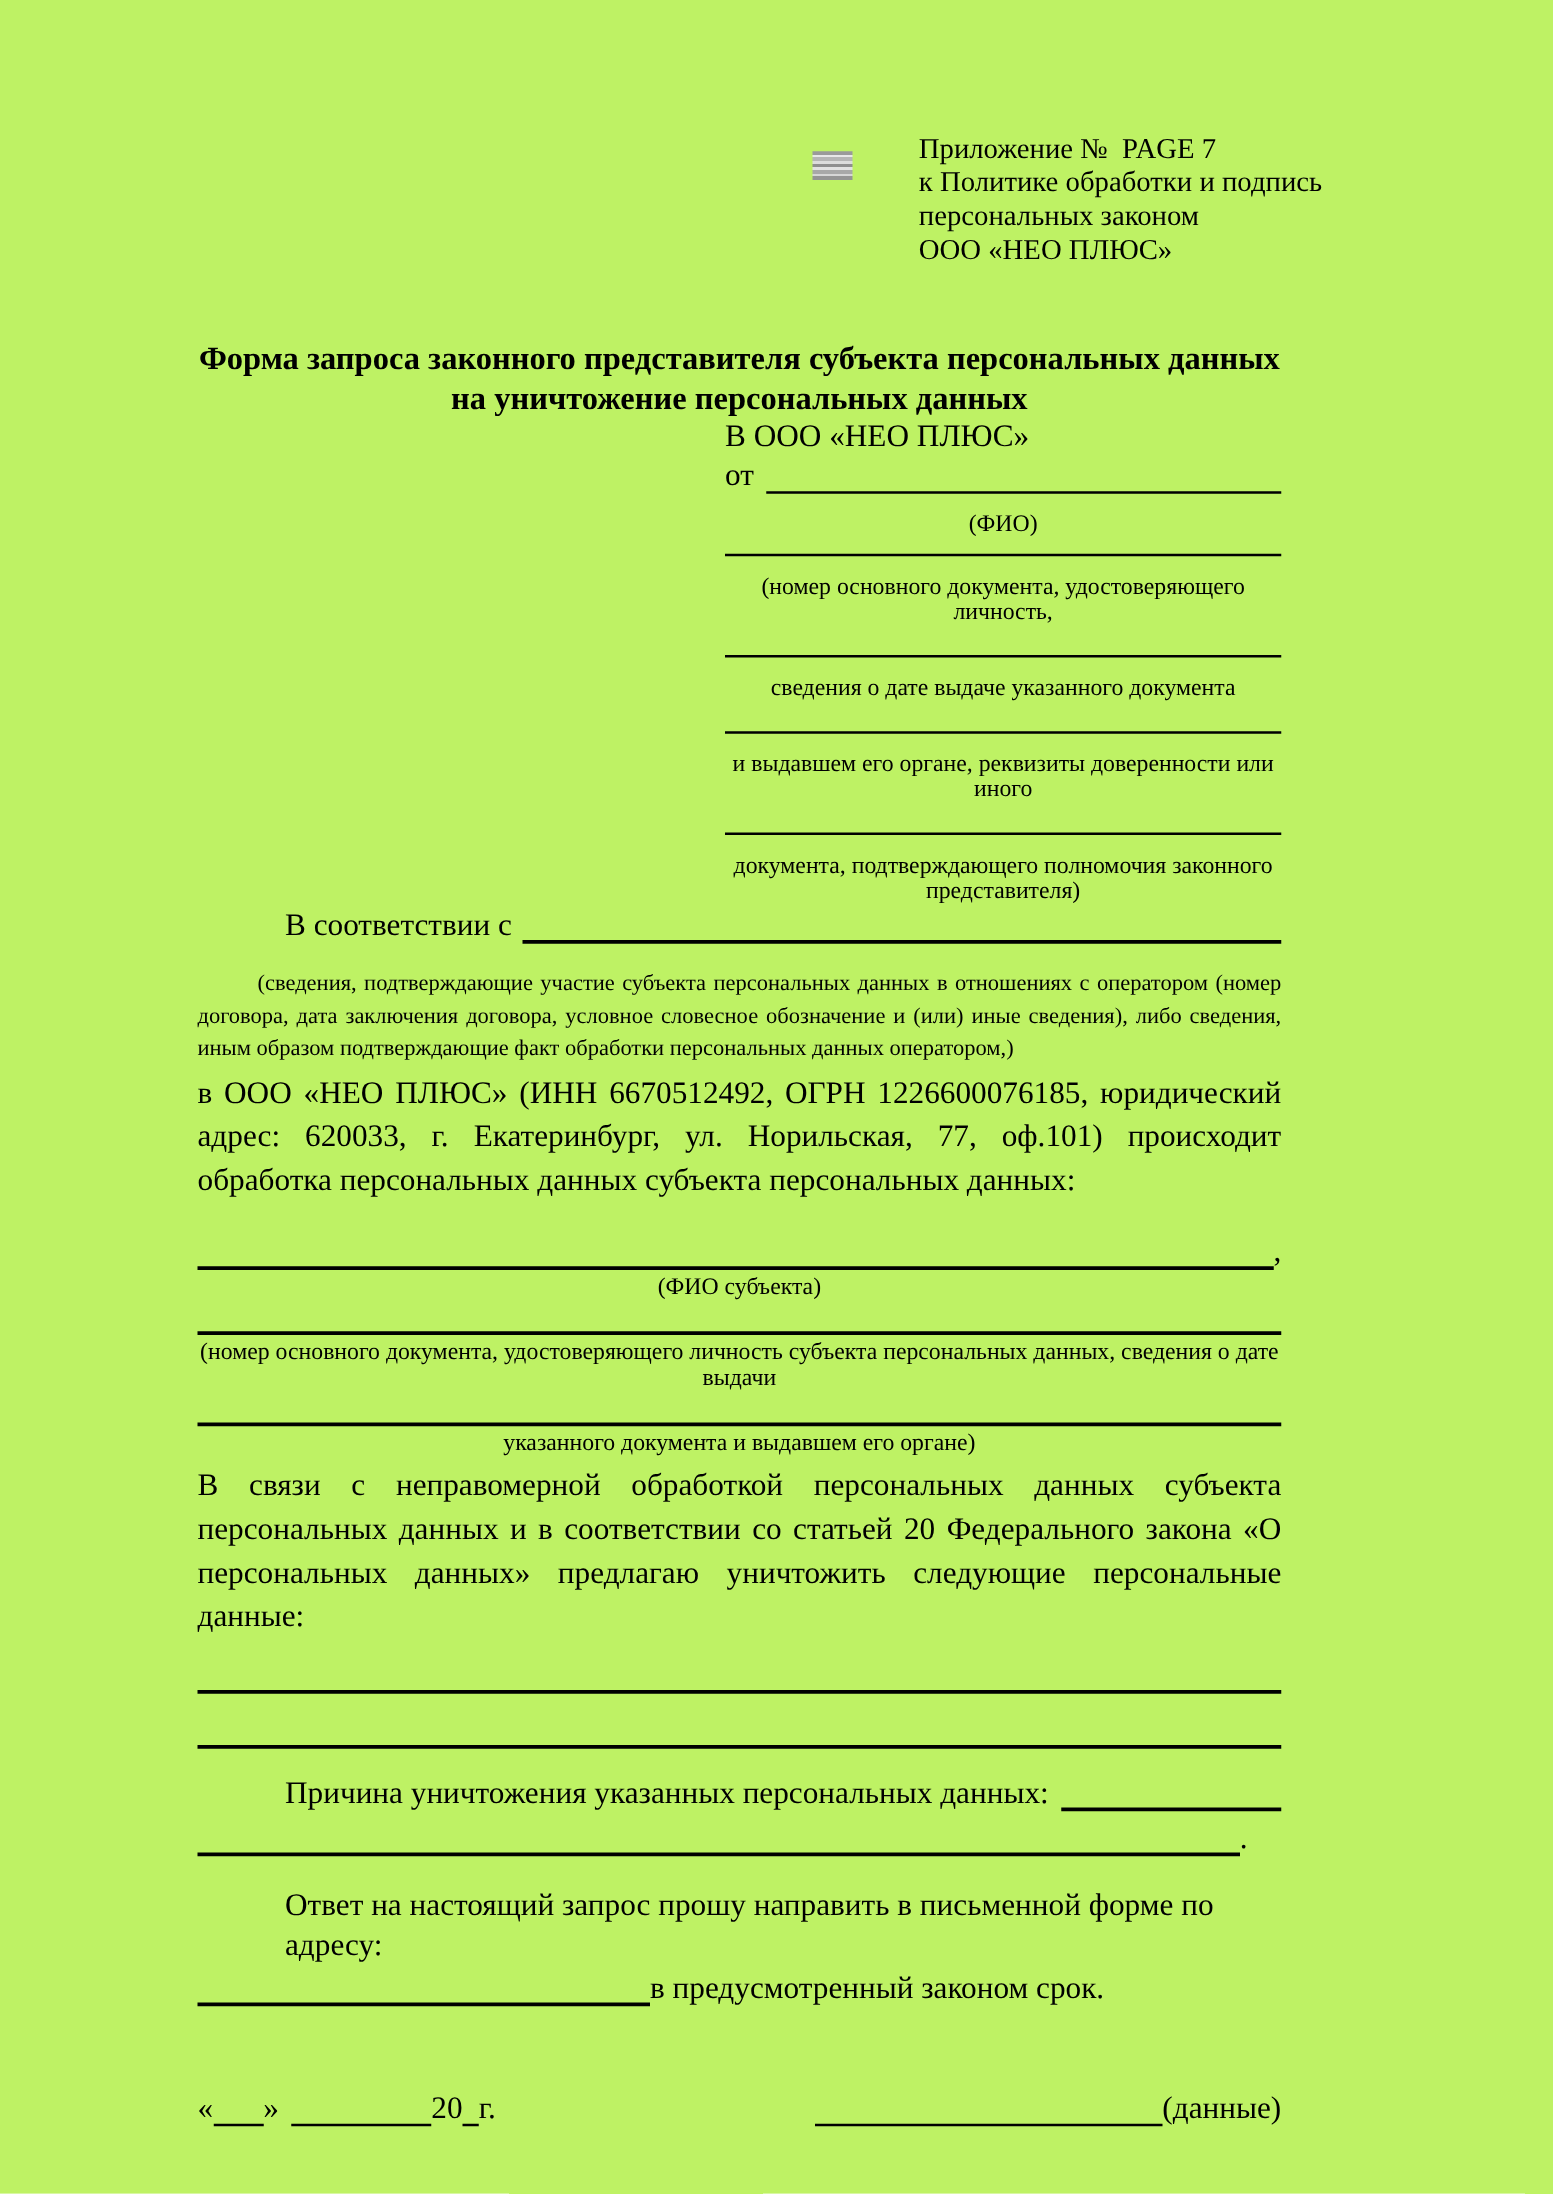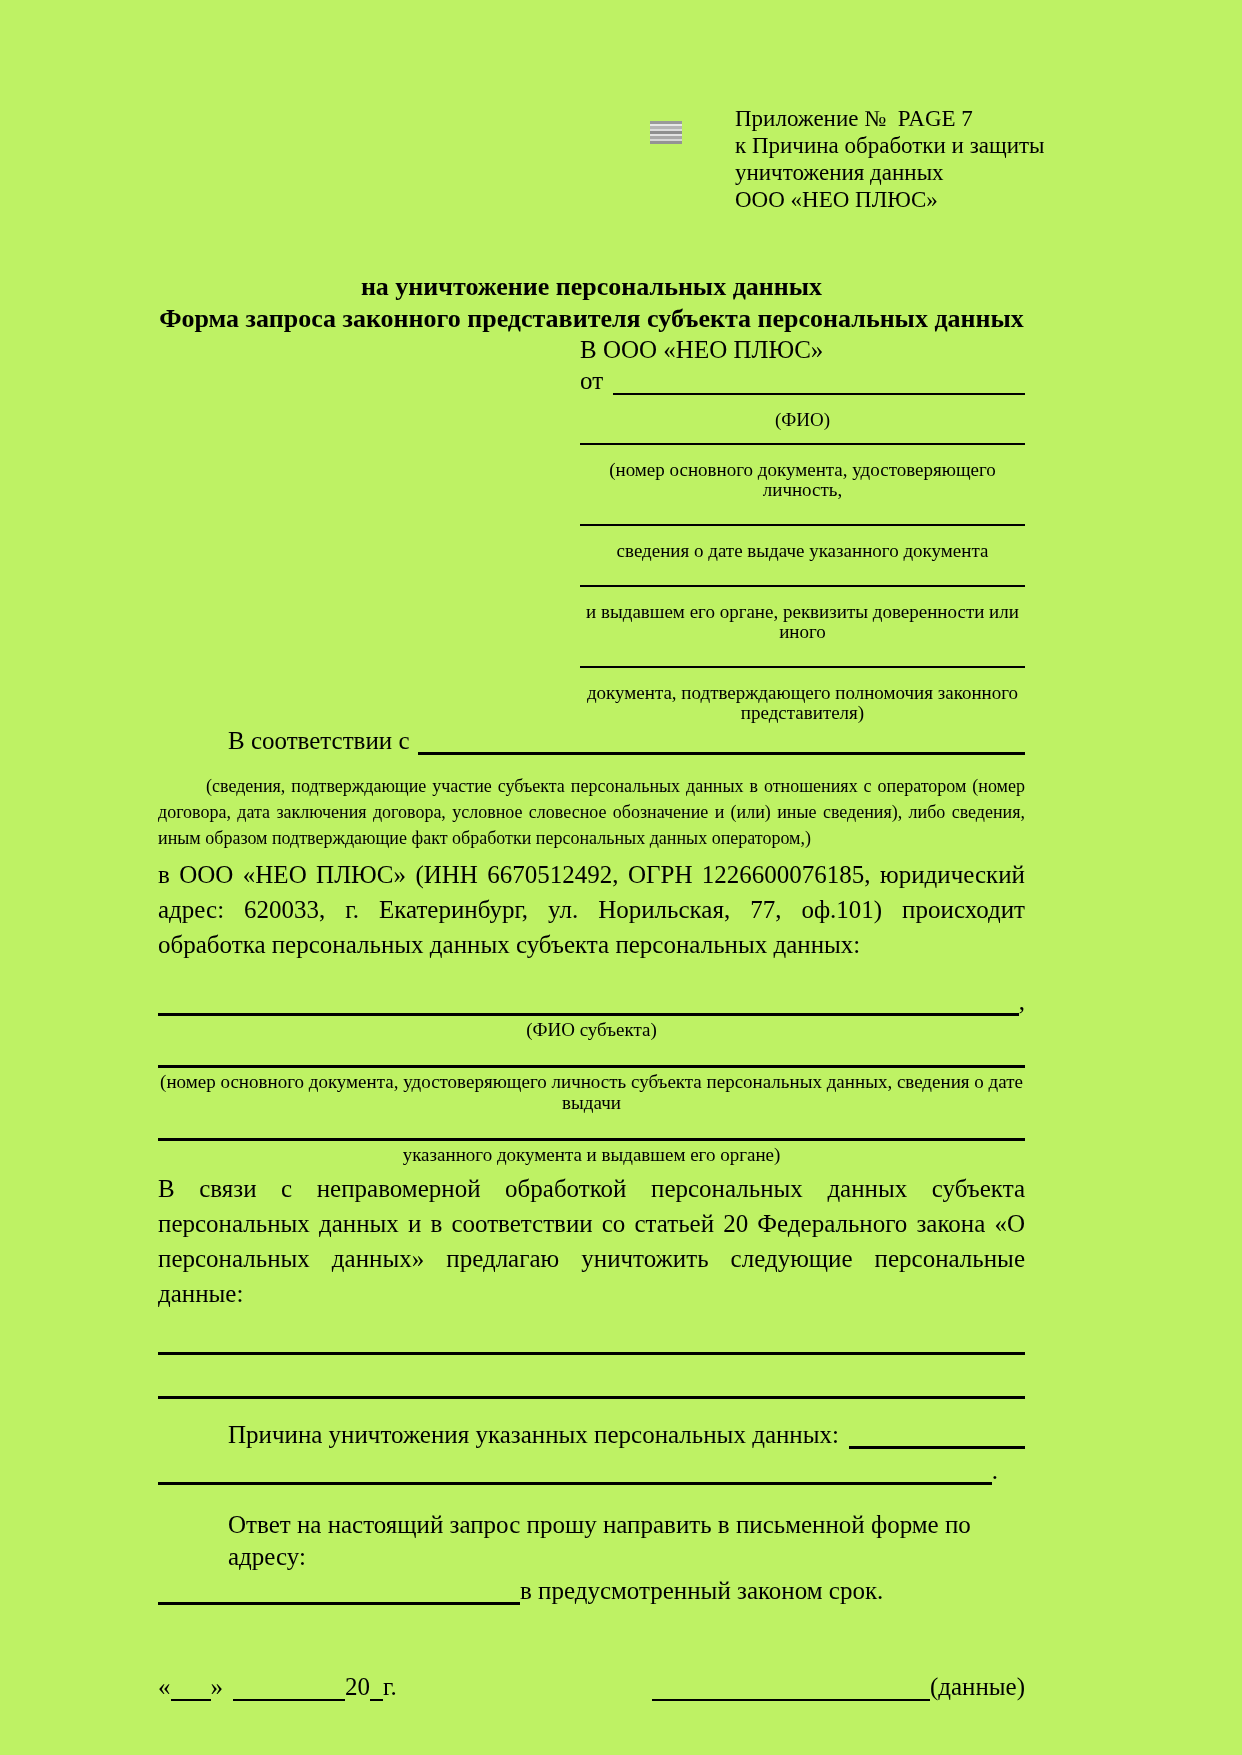--- a/index.html
+++ b/index.html
@@ -80,28 +80,28 @@
 </style>
 </head>
 <body>
 
 <div class="page">
 
   <span class="artifact"></span>
 
   <div class="header-block">
     <div>Приложение №  PAGE 7</div>
-    <div>к Причина обработки и защиты</div>
-    <div>уничтожения данных</div>
+    <div>к Политике обработки и подпись</div>
+    <div>персональных законом</div>
     <div>ООО «НЕО ПЛЮС»</div>
   </div>
 
   <div class="title">
+    <div>Форма запроса законного представителя субъекта персональных данных</div>
     <div>на уничтожение персональных данных</div>
-    <div>Форма запроса законного представителя субъекта персональных данных</div>
   </div>
 
   <div class="addressee">
     <div class="org">В ООО «НЕО ПЛЮС»</div>
     <div class="from-row">
       <span class="lbl">от</span>
       <span class="fill-line"></span>
     </div>
     <div class="caption">(ФИО)</div>
 

